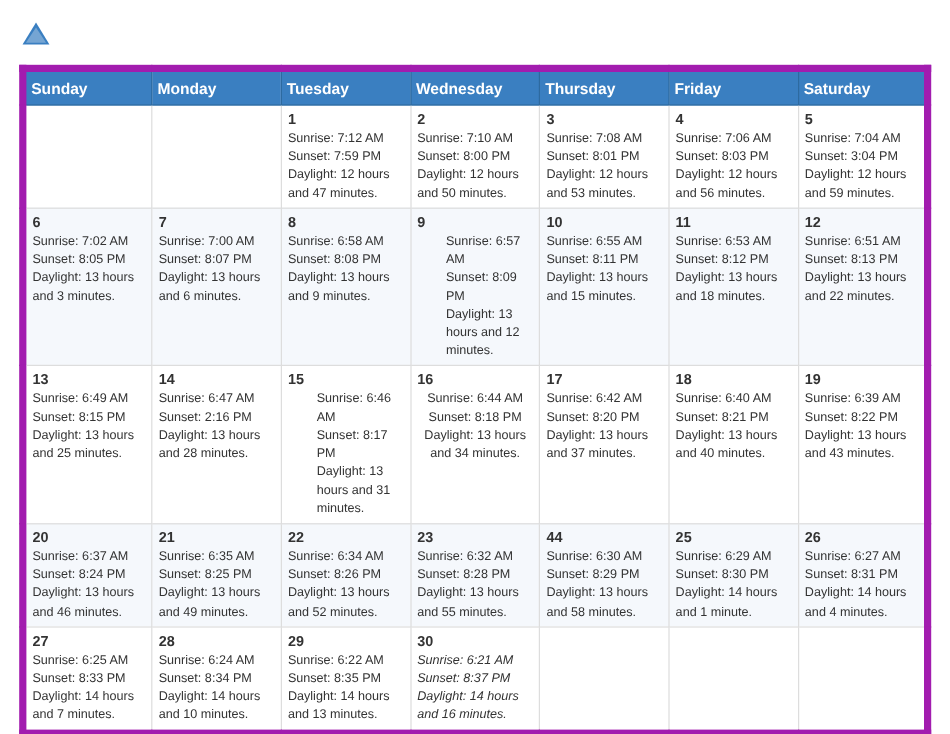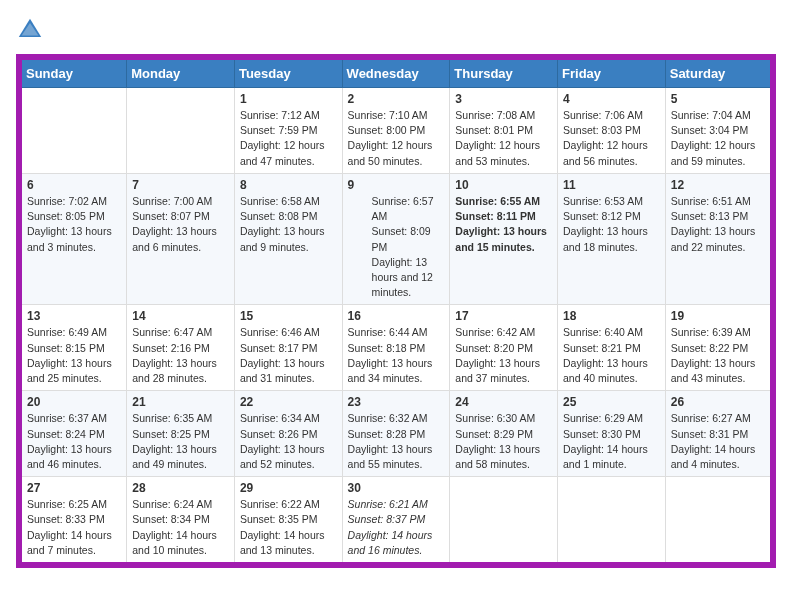--- a/index.html
+++ b/index.html
@@ -175,21 +175,21 @@
 Daylight: 13 hours and 9 minutes.</div>
         </td>
         <td>
           <span class="day-number">9</span>
           <div class="day-info" style="white-space: pre-wrap; margin-left: 24px;">Sunrise: 6:57 AM
 Sunset: 8:09 PM
 Daylight: 13 hours and 12 minutes.</div>
         </td>
         <td>
           <span class="day-number">10</span>
-          <div class="day-info" style="white-space: pre-wrap; font-weight: bold;">Sunrise: 6:55 AM
+          <div class="day-info" style="white-space: pre-wrap;">Sunrise: 6:55 AM
 Sunset: 8:11 PM
 Daylight: 13 hours and 15 minutes.</div>
         </td>
         <td>
           <span class="day-number">11</span>
           <div class="day-info" style="white-space: pre-wrap;">Sunrise: 6:53 AM
 Sunset: 8:12 PM
 Daylight: 13 hours and 18 minutes.</div>
         </td>
         <td>
@@ -207,27 +207,27 @@
 Daylight: 13 hours and 25 minutes.</div>
         </td>
         <td>
           <span class="day-number">14</span>
           <div class="day-info" style="white-space: pre-wrap;">Sunrise: 6:47 AM
 Sunset: 2:16 PM
 Daylight: 13 hours and 28 minutes.</div>
         </td>
         <td>
           <span class="day-number">15</span>
-          <div class="day-info" style="white-space: pre-wrap;">Sunrise: 6:46 AM
+          <div class="day-info" style="white-space: pre-wrap; margin-left: 24px;">Sunrise: 6:46 AM
 Sunset: 8:17 PM
 Daylight: 13 hours and 31 minutes.</div>
         </td>
         <td>
           <span class="day-number">16</span>
-          <div class="day-info" style="white-space: pre-wrap;">Sunrise: 6:44 AM
+          <div class="day-info" style="white-space: pre-wrap; text-align: center;">Sunrise: 6:44 AM
 Sunset: 8:18 PM
 Daylight: 13 hours and 34 minutes.</div>
         </td>
         <td>
           <span class="day-number">17</span>
           <div class="day-info" style="white-space: pre-wrap;">Sunrise: 6:42 AM
 Sunset: 8:20 PM
 Daylight: 13 hours and 37 minutes.</div>
         </td>
         <td>
@@ -262,21 +262,21 @@
 Sunset: 8:26 PM
 Daylight: 13 hours and 52 minutes.</div>
         </td>
         <td>
           <span class="day-number">23</span>
           <div class="day-info" style="white-space: pre-wrap;">Sunrise: 6:32 AM
 Sunset: 8:28 PM
 Daylight: 13 hours and 55 minutes.</div>
         </td>
         <td>
-          <span class="day-number">24</span>
+          <span class="day-number">44</span>
           <div class="day-info" style="white-space: pre-wrap;">Sunrise: 6:30 AM
 Sunset: 8:29 PM
 Daylight: 13 hours and 58 minutes.</div>
         </td>
         <td>
           <span class="day-number">25</span>
           <div class="day-info" style="white-space: pre-wrap;">Sunrise: 6:29 AM
 Sunset: 8:30 PM
 Daylight: 14 hours and 1 minute.</div>
         </td>

